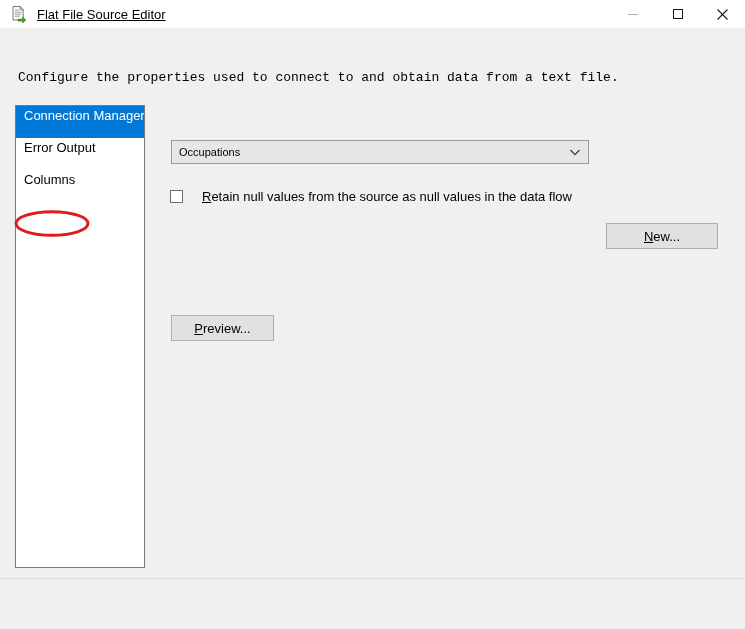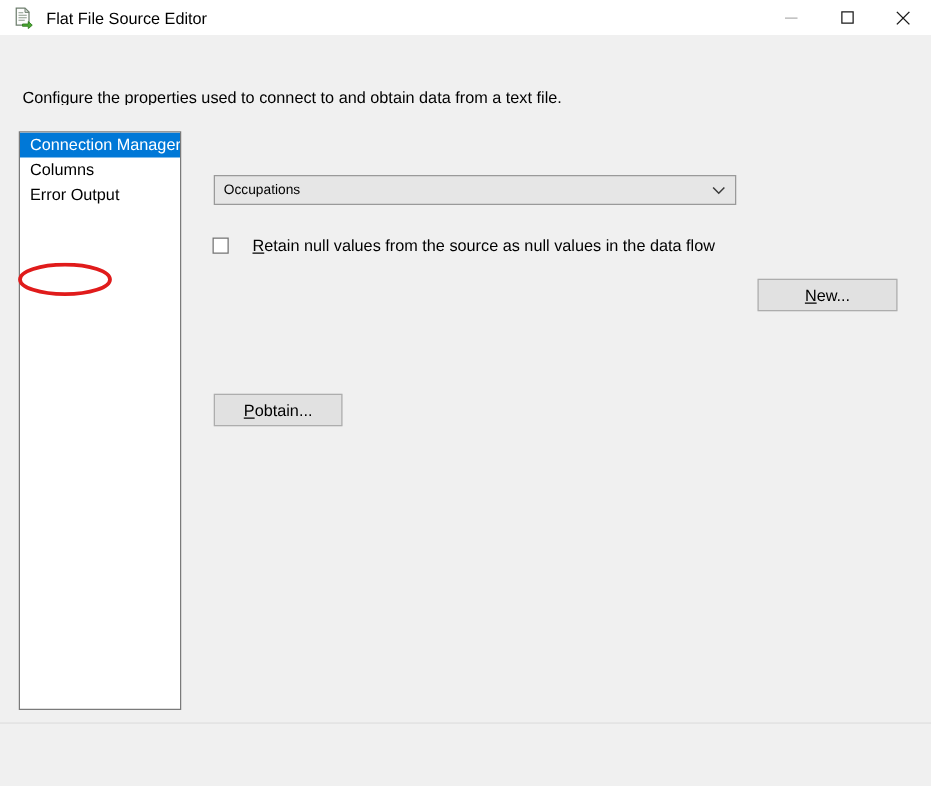--- a/index.html
+++ b/index.html
@@ -19,20 +19,21 @@
 
   
   .titlebar {
     position: absolute;
     left: 0; top: 0;
     width: 745px;
     height: 28px;
     background: #ffffff;
     display: flex;
     align-items: center;
+    text-decoration: underline;
   }
   .title-icon {
     margin-left: 10px;
     width: 18px;
     height: 18px;
     flex: 0 0 auto;
     display: block;
   }
   .title-text {
     margin-left: 9px;
@@ -58,20 +59,21 @@
   }
   .winbtn svg { display: block; }
 
   
   .header-band {
     position: absolute;
     left: 0; top: 28px;
     width: 745px;
     height: 56px;
     background: #f0f0f0;
+    font-family: Liberation Mono, monospace;
   }
   .header-desc {
     position: absolute;
     left: 18px;
     top: 42px;
     font-size: 13px;
     color: #000000;
     white-space: nowrap;
   }
 
@@ -90,21 +92,21 @@
     left: 15px;
     top: 21px;
     width: 130px;
     height: 463px;
     background: #ffffff;
     border: 1px solid #7a7a7a;
     box-sizing: border-box;
     overflow: hidden;
   }
   .nav-item {
-    height: 20px;
+    height: 32px;
     line-height: 20px;
     padding-left: 8px;
     font-size: 13px;
     color: #000000;
     white-space: nowrap;
     box-sizing: border-box;
   }
   .nav-item.selected {
     background: #0078d7;
     color: #ffffff;
@@ -269,24 +271,24 @@
   <div class="header-desc">Configure the properties used to connect to and obtain data from a text file.</div>
 </div>
 
 <div class="body-area">
 
   <div class="navlist">
     <div class="nav-item selected">
       <span>Connection Manager</span>
     </div>
     <div class="nav-item">
-      <span>Columns</span>
+      <span>Error Output</span>
     </div>
     <div class="nav-item">
-      <span>Error Output</span>
+      <span>Columns</span>
     </div>
   </div>
 
   <svg class="annot-ellipse" viewBox="0 0 76 27">
     <ellipse cx="38" cy="13.5" rx="36" ry="11.8" fill="none" stroke="#e01b1b" stroke-width="3"></ellipse>
   </svg>
 
 
   <div class="combo">
     <span class="combo-value">Occupations</span>
@@ -302,21 +304,21 @@
       <span>ew...</span>
   </button>
 
   <div class="checkrow">
     <span class="checkbox"></span>
     <span class="check-label"><span class="u">R</span><span>etain null values from the source as null values in the data flow</span></span>
   </div>
 
   <button class="btn btn-preview">
     <span class="u">P</span>
-      <span>obtain...</span>
+      <span>review...</span>
   </button>
 </div>
 
 <div class="footer-sep"></div>
 <div class="footer">
   
   
   
   
 </div>

